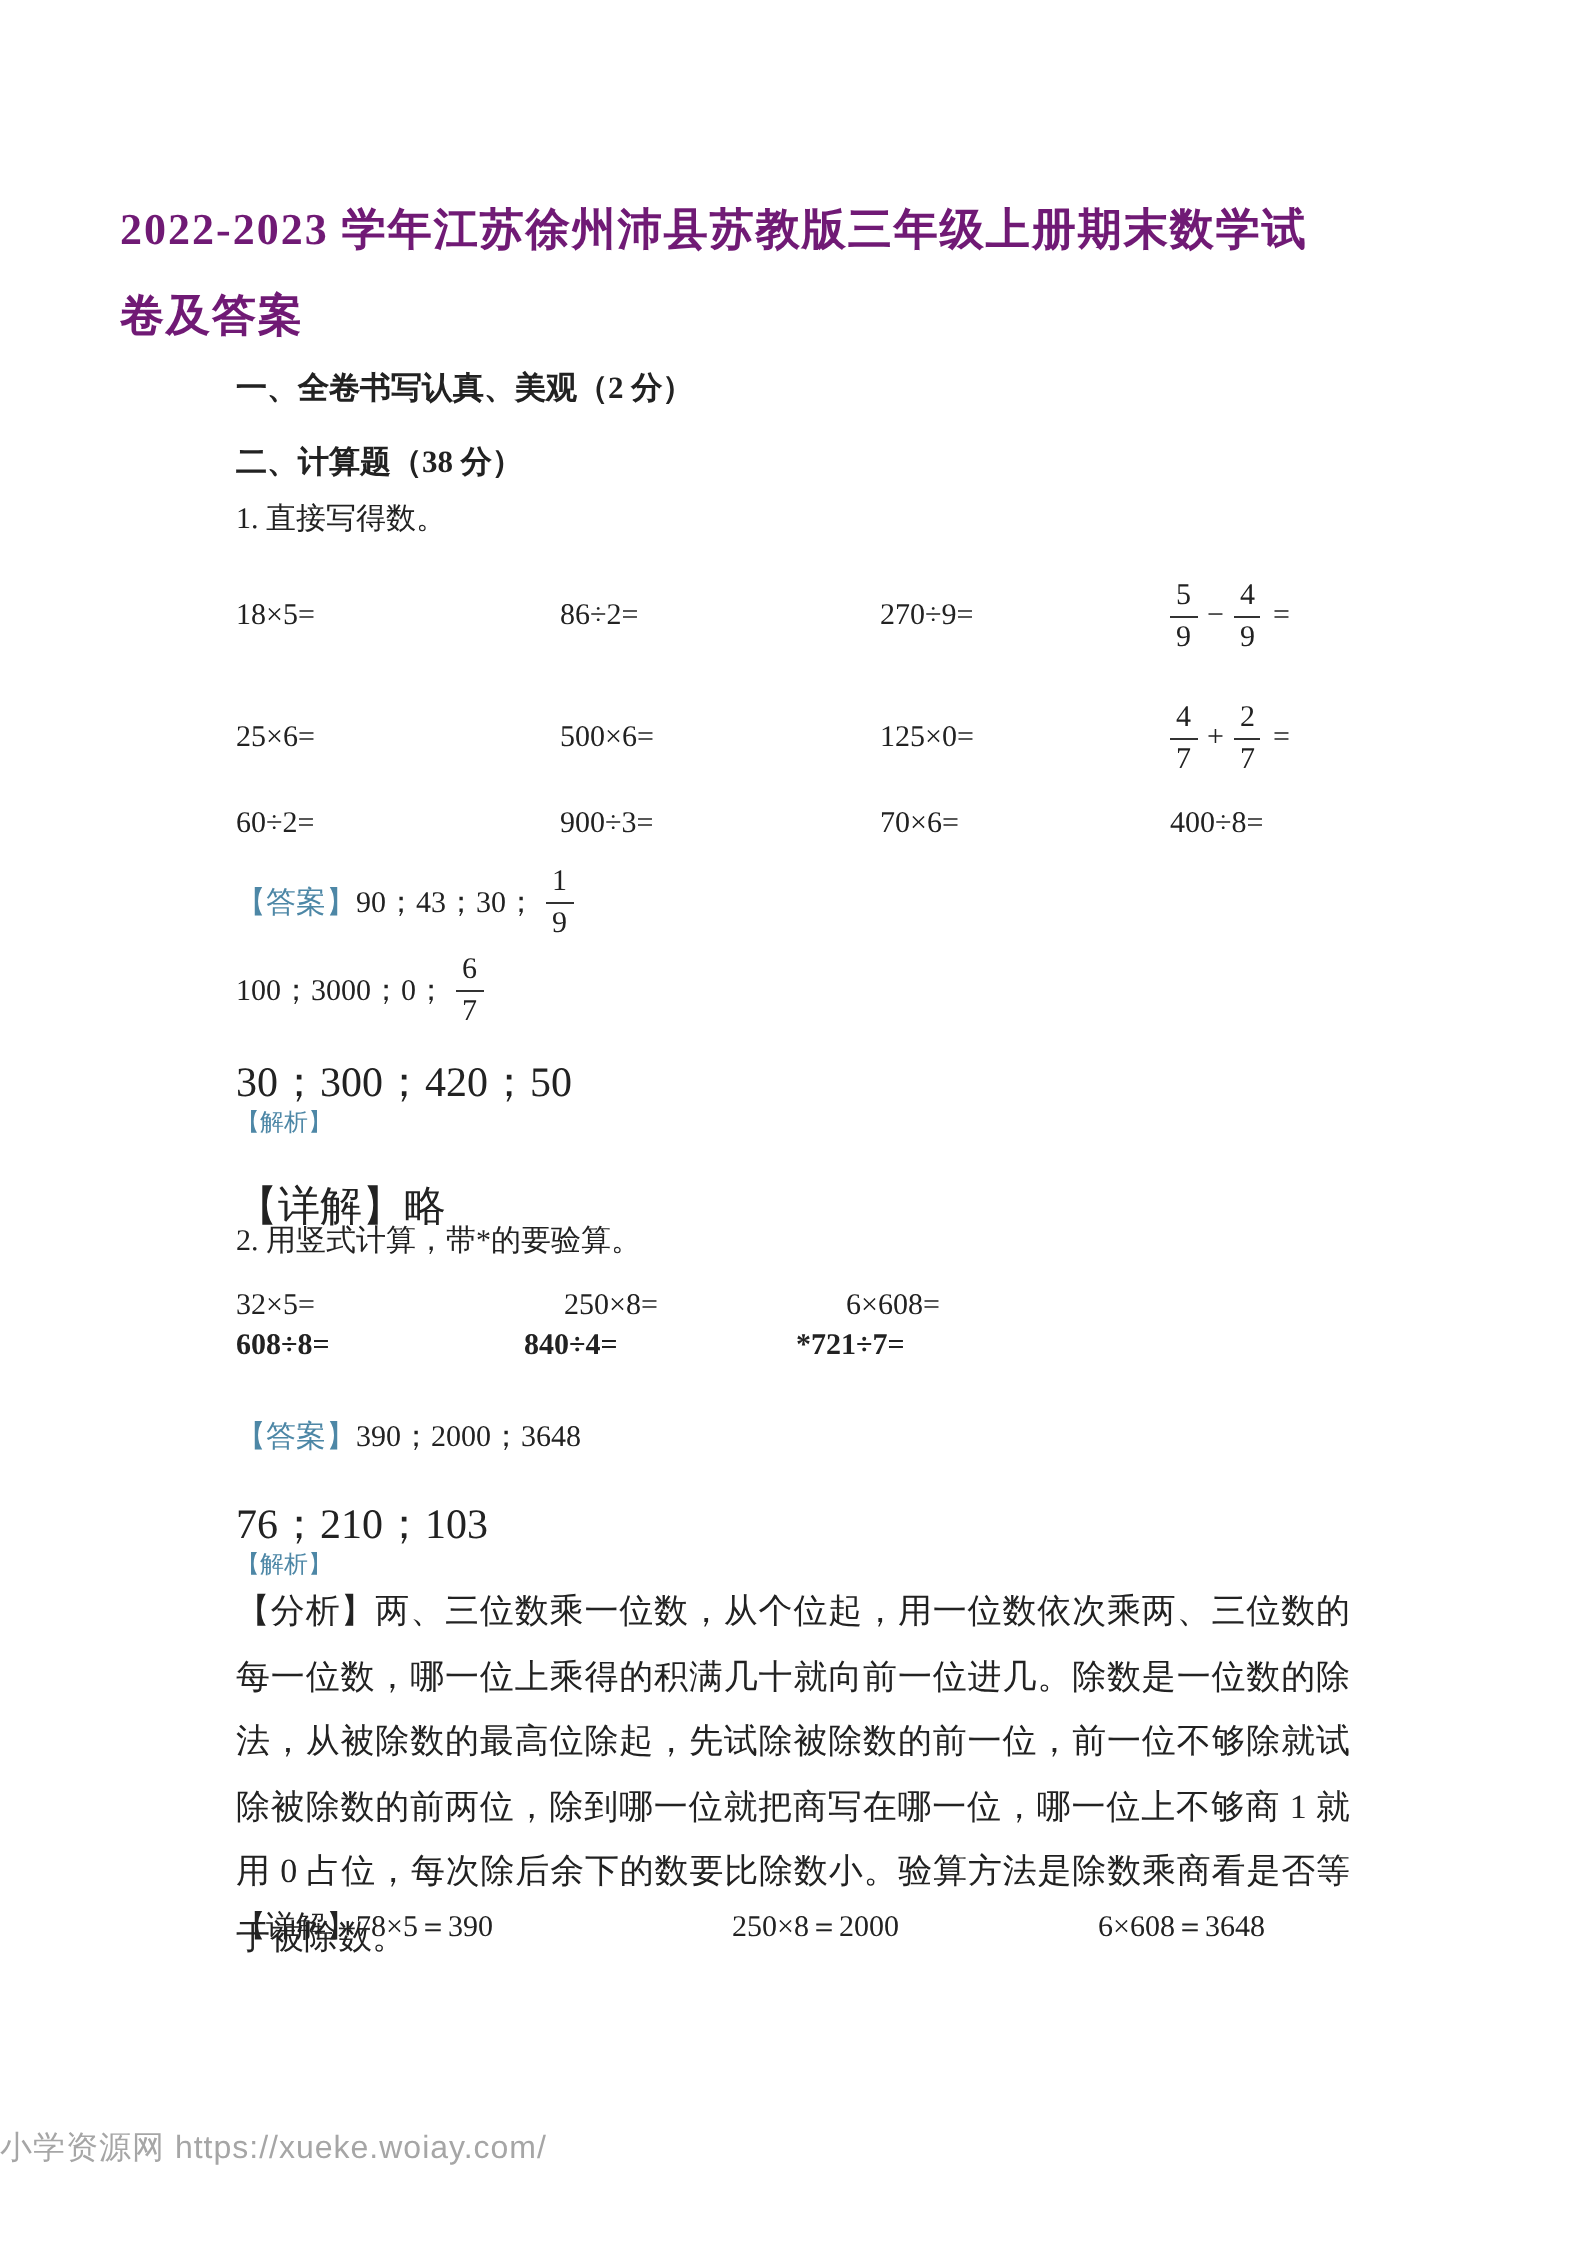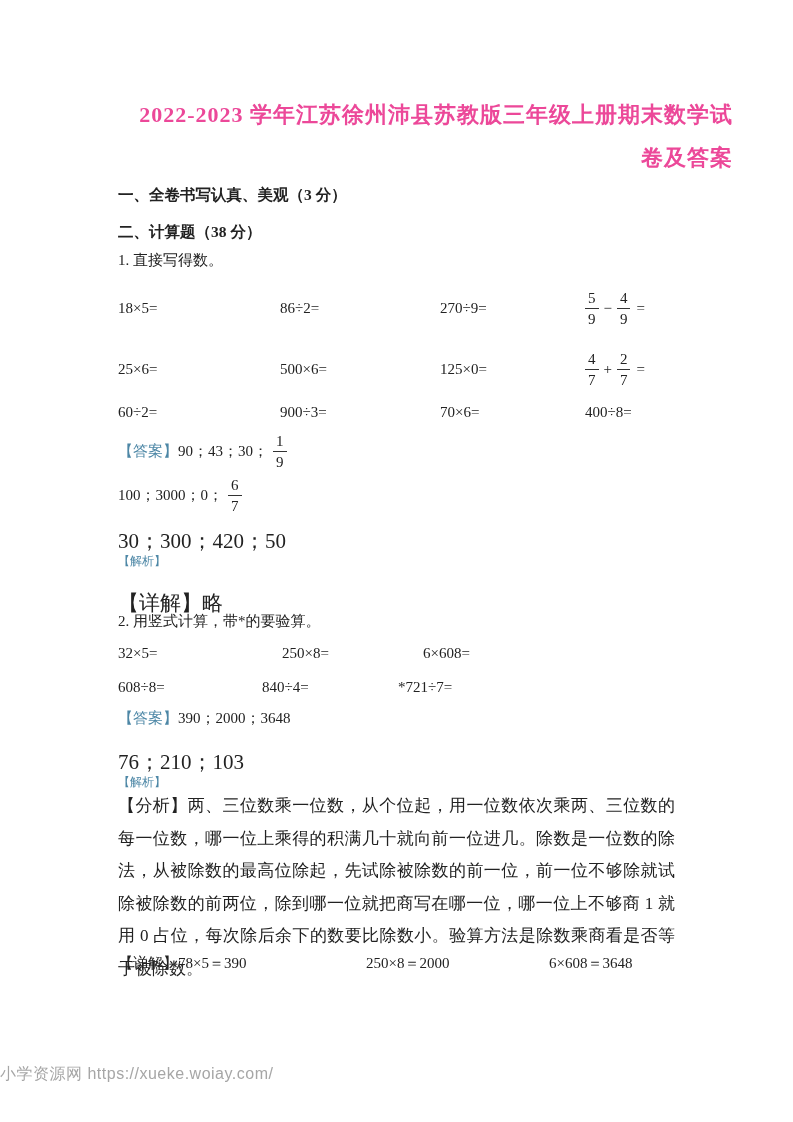--- a/index.html
+++ b/index.html
@@ -1,21 +1,21 @@
 <!DOCTYPE html>
 <html style="--accent: #4d87a6; --footer: #a6a6a6;"><head>
 <meta charset="utf-8">
 <style>
   html,body{margin:0;padding:0;background:#ffffff;}
   body{font-family:"Liberation Serif","DejaVu Serif",serif;color:#222;}
   .page{position:relative;width:793px;height:1122px;background:#fff;overflow:hidden;}
 
   .abs{position:absolute;left:118px;right:118px;}
 
-  .title{left:60px;right:60px;text-align:right;font-size:22px;font-weight:bold;color:#ec4899;letter-spacing:1px;line-height:30px;}
+  .title{left:60px;right:60px;text-align:left;font-size:22px;font-weight:bold;color:#701a75;letter-spacing:1px;line-height:30px;}
   .sec-heading{font-size:15.5px;font-weight:bold;line-height:20px;}
   .q-label{font-size:15px;line-height:20px;}
 
   .eqrow{position:absolute;left:118px;display:flex;align-items:center;font-size:15px;}
   .eqrow .c1{width:162px;}
   .eqrow .c2{width:160px;}
   .eqrow .c3{width:145px;}
   .q2a .c1{width:164px;}
   .q2a .c2{width:141px;}
   .q2b .c1{width:144px;}
@@ -46,21 +46,21 @@
   .footer{left:0;right:0;text-align:left;font-family:"Liberation Sans","DejaVu Sans",sans-serif;font-size:16px;color:var(--footer,#a6a6a6);letter-spacing:0.5px;}
 </style>
 </head>
 <body>
 
 <div class="page">
 
   <div class="abs title" style="top:100px;">2022-2023 学年江苏徐州沛县苏教版三年级上册期末数学试</div>
   <div class="abs title" style="top:143px;">卷及答案</div>
 
-  <div class="abs sec-heading" style="top:185px;">一、全卷书写认真、美观（3 分）</div>
+  <div class="abs sec-heading" style="top:185px;">一、全卷书写认真、美观（2 分）</div>
   <div class="abs sec-heading" style="top:222px;">二、计算题（38 分）</div>
 
   <div class="abs q-label" style="top:250px;">1. 直接写得数。</div>
 
   <div class="eqrow" style="top:281px;height:54px;">
     <span class="c1">18×5=</span>
     <span class="c2">86÷2=</span>
     <span class="c3">270÷9=</span>
     <span class="fracexp">
       <span class="frac">
@@ -121,21 +121,21 @@
   <div class="abs analysis-label accent" style="top:551px;">【解析】</div>
   <div class="abs plainline" style="top:581px;">【详解】略</div>
 
   <div class="abs q-label" style="top:611px;">2. 用竖式计算，带*的要验算。</div>
 
   <div class="eqrow q2a" style="top:643px;height:20px;">
     <span class="c1">32×5=</span>
     <span class="c2">250×8=</span>
     <span>6×608=</span>
   </div>
-  <div class="eqrow q2b" style="top:677px;height:20px;">
+  <div class="eqrow q2b" style="top:663px;height:20px;font-weight:bold;">
     <span class="c1">608÷8=</span>
     <span class="c2">840÷4=</span>
     <span>*721÷7=</span>
   </div>
 
   <div class="ansline" style="top:708px;height:20px;">
     <span class="lbl">【答案】</span>
     <span>390；2000；3648</span>
   </div>
   <div class="abs plainline" style="top:740px;">76；210；103</div>

